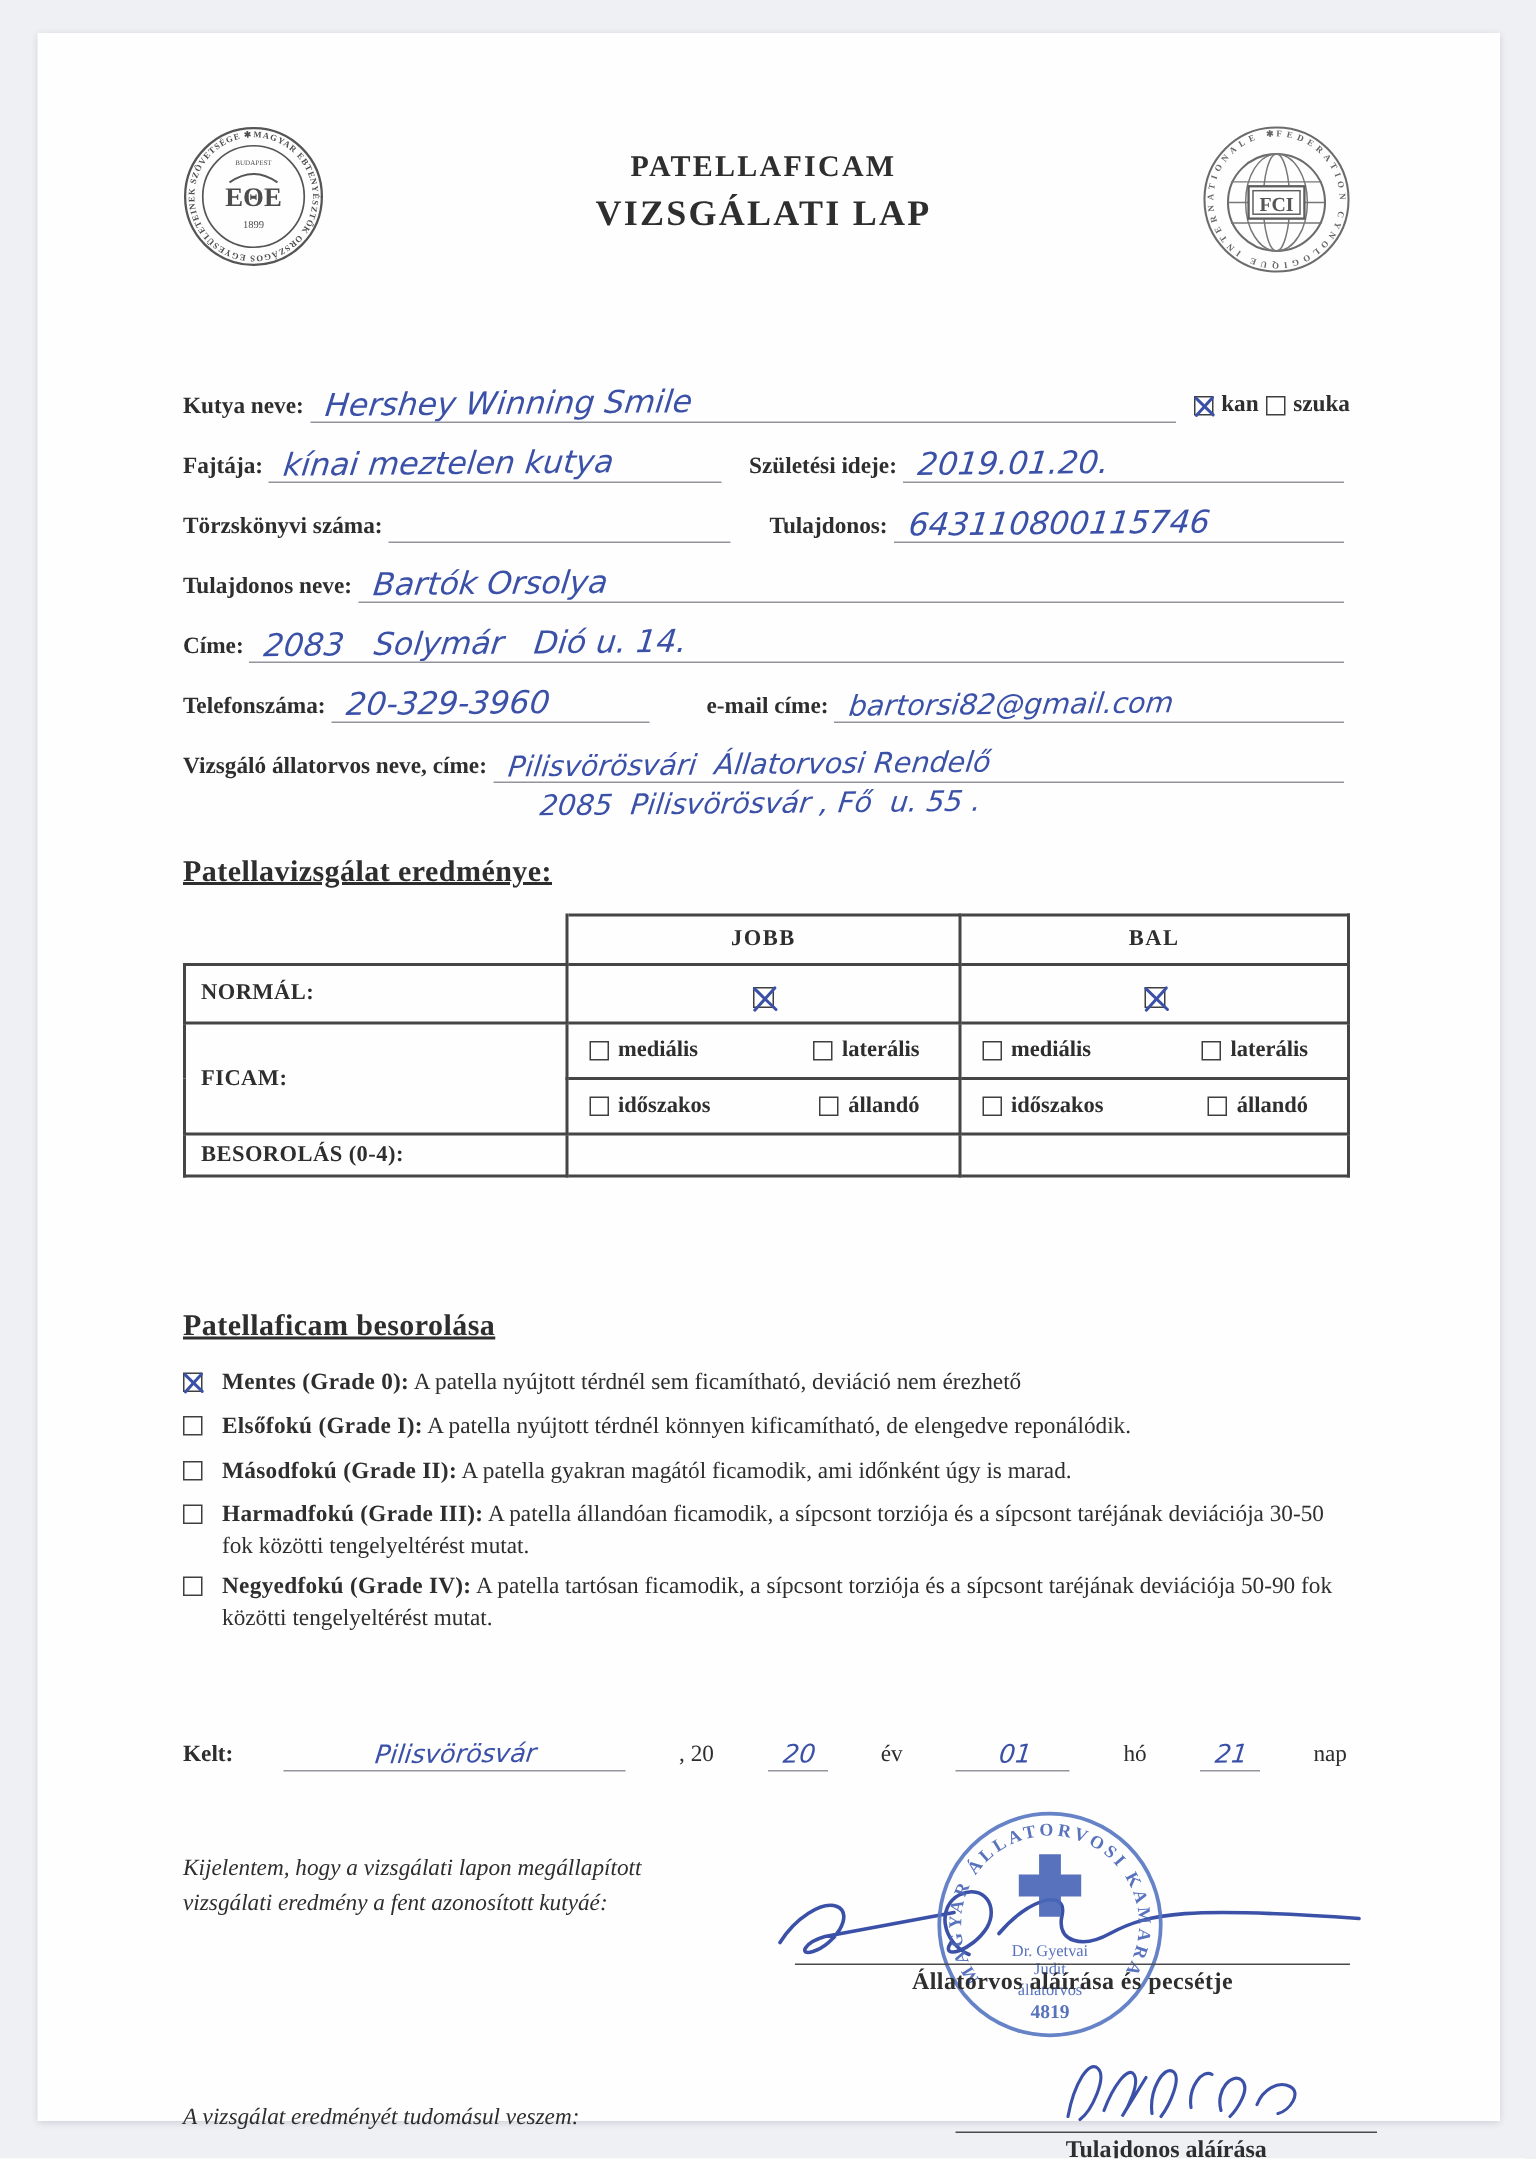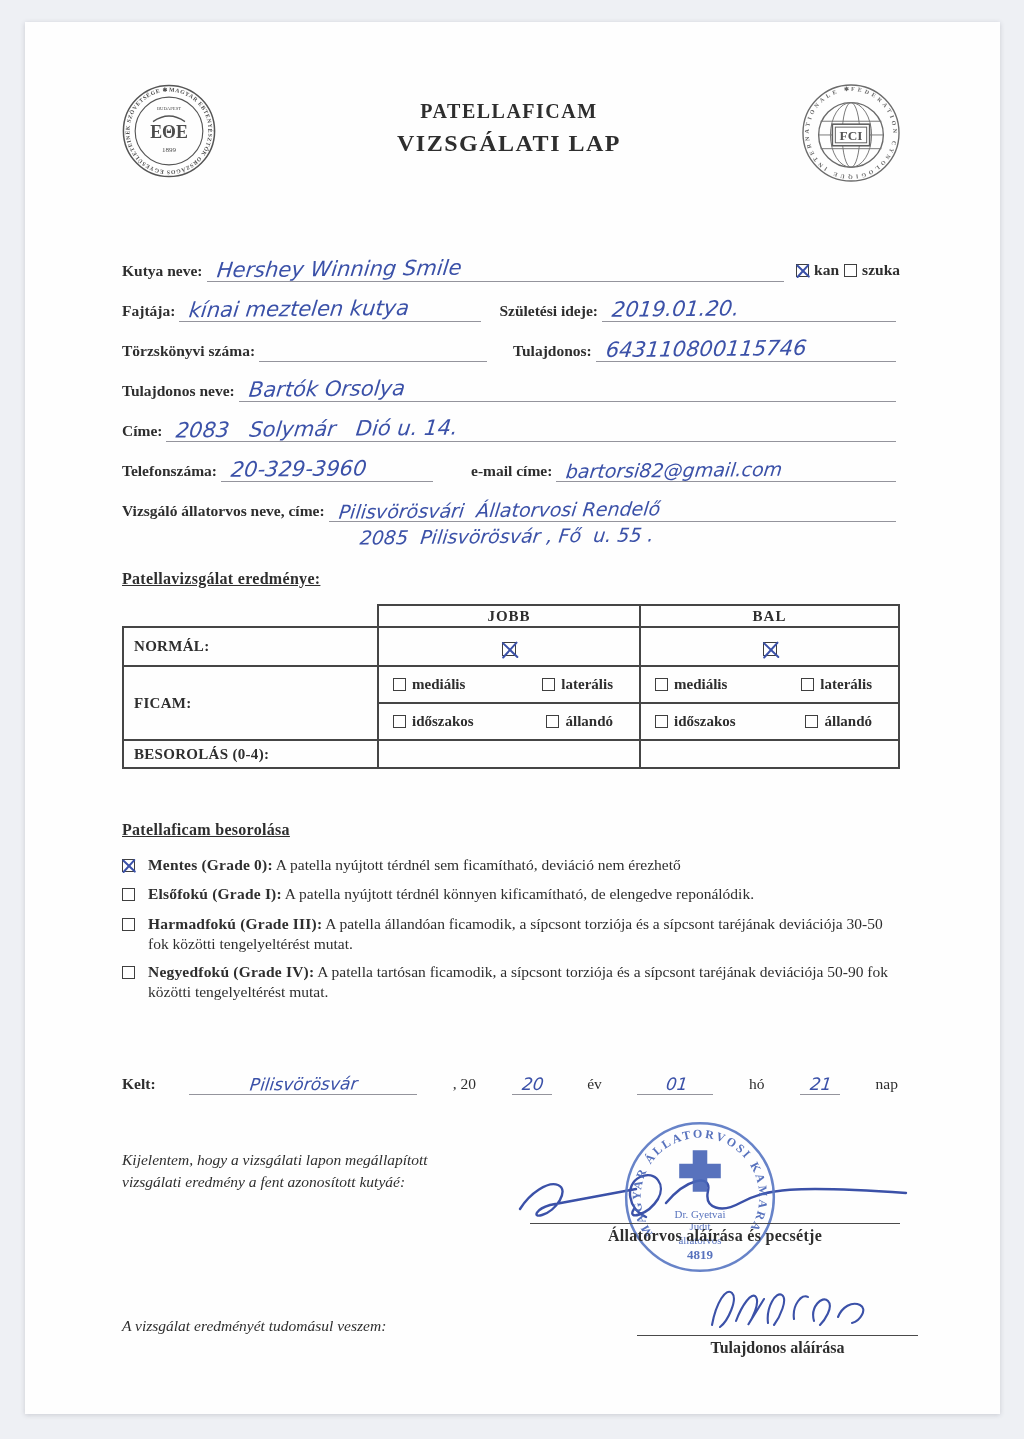--- a/index.html
+++ b/index.html
@@ -36,30 +36,30 @@
   .cb { position:relative; display:inline-block; width:13px; height:13px;
         border:1.8px solid #3f3f3f; background:#fff; flex:0 0 auto; }
   .cb.checked::before, .cb.checked::after { content:""; position:absolute; left:-3px; top:5px;
         width:18px; height:2.2px; background:#3b51a8; border-radius:2px; }
   .cb.checked::before { transform:rotate(44deg); }
   .cb.checked::after  { transform:rotate(-48deg); }
   .cb-big { width:14px; height:14px; }
   .cb-big.checked::before, .cb-big.checked::after { width:22px; left:-4px; top:6px; height:2.4px; }
 
   
-  .sechead { font-weight:bold; font-size:16px; text-decoration:underline; letter-spacing:.3px; }
+  .sechead { font-weight:bold; font-size:20px; text-decoration:underline; letter-spacing:.3px; }
   .sh1 { margin-top:18px; }
-  .sh2 { margin-top:52px;font-family:Liberation Serif, serif; }
+  .sh2 { margin-top:88px;font-family:Liberation Serif, serif; }
 
   
   table.rtable { border-collapse:collapse; width:100%; margin-top:16px; table-layout:fixed; }
   .rtable td { border:2.2px solid #454545; font-size:15px; }
   .rtable td.nob { border-top:none; border-left:none; }
   .rtable .rowlbl { font-weight:bold; padding:4px 10px; letter-spacing:.3px; }
-  .rtable .chead { font-weight:bold; text-align:center; letter-spacing:1px; height:22px; }
+  .rtable .chead { font-weight:bold; text-align:center; letter-spacing:1px; height:33px; }
   .rtable .cmark { text-align:center; height:39px; }
   .rtable .cmark .cb { margin-top:9px; }
   .opts { display:flex; justify-content:space-between; padding:8px 26px 8px 14px; height:35px;font-weight:bold; }
   .opt { display:flex; align-items:center; gap:6px; font-size:15px; }
   .rtable .empty { height:28px; }
 
   
   .glist { margin-top:16px; }
   .gitem { display:flex; margin-bottom:7px; font-size:15.5px; line-height:1.32; }
   .gitem .cbcol { flex:0 0 26px; padding-top:2px; }
@@ -274,20 +274,24 @@
     <div class="gitem">
       <span class="cbcol"><span class="cb checked"></span></span>
       <span><b>Mentes (Grade 0):</b><span> A patella nyújtott térdnél sem ficamítható, deviáció nem érezhető</span></span>
     </div>
     <div class="gitem">
       <span class="cbcol"><span class="cb"></span></span>
       <span><b>Elsőfokú (Grade I):</b><span> A patella nyújtott térdnél könnyen kificamítható, de elengedve reponálódik.</span></span>
     </div>
     <div class="gitem">
       <span class="cbcol"><span class="cb"></span></span>
+      <span><b>Másodfokú (Grade II):</b><span> A patella gyakran magától ficamodik, ami időnként úgy is marad.</span></span>
+    </div>
+    <div class="gitem">
+      <span class="cbcol"><span class="cb"></span></span>
       <span><b>Harmadfokú (Grade III):</b><span> A patella állandóan ficamodik, a sípcsont torziója és a sípcsont taréjának deviációja 30-50 fok közötti tengelyeltérést mutat.</span></span>
     </div>
     <div class="gitem">
       <span class="cbcol"><span class="cb"></span></span>
       <span><b>Negyedfokú (Grade IV):</b><span> A patella tartósan ficamodik, a sípcsont torziója és a sípcsont taréjának deviációja 50-90 fok közötti tengelyeltérést mutat.</span></span>
     </div>
   </div>
 
   <div class="kelt">
     <span class="lbl">Kelt:</span>

